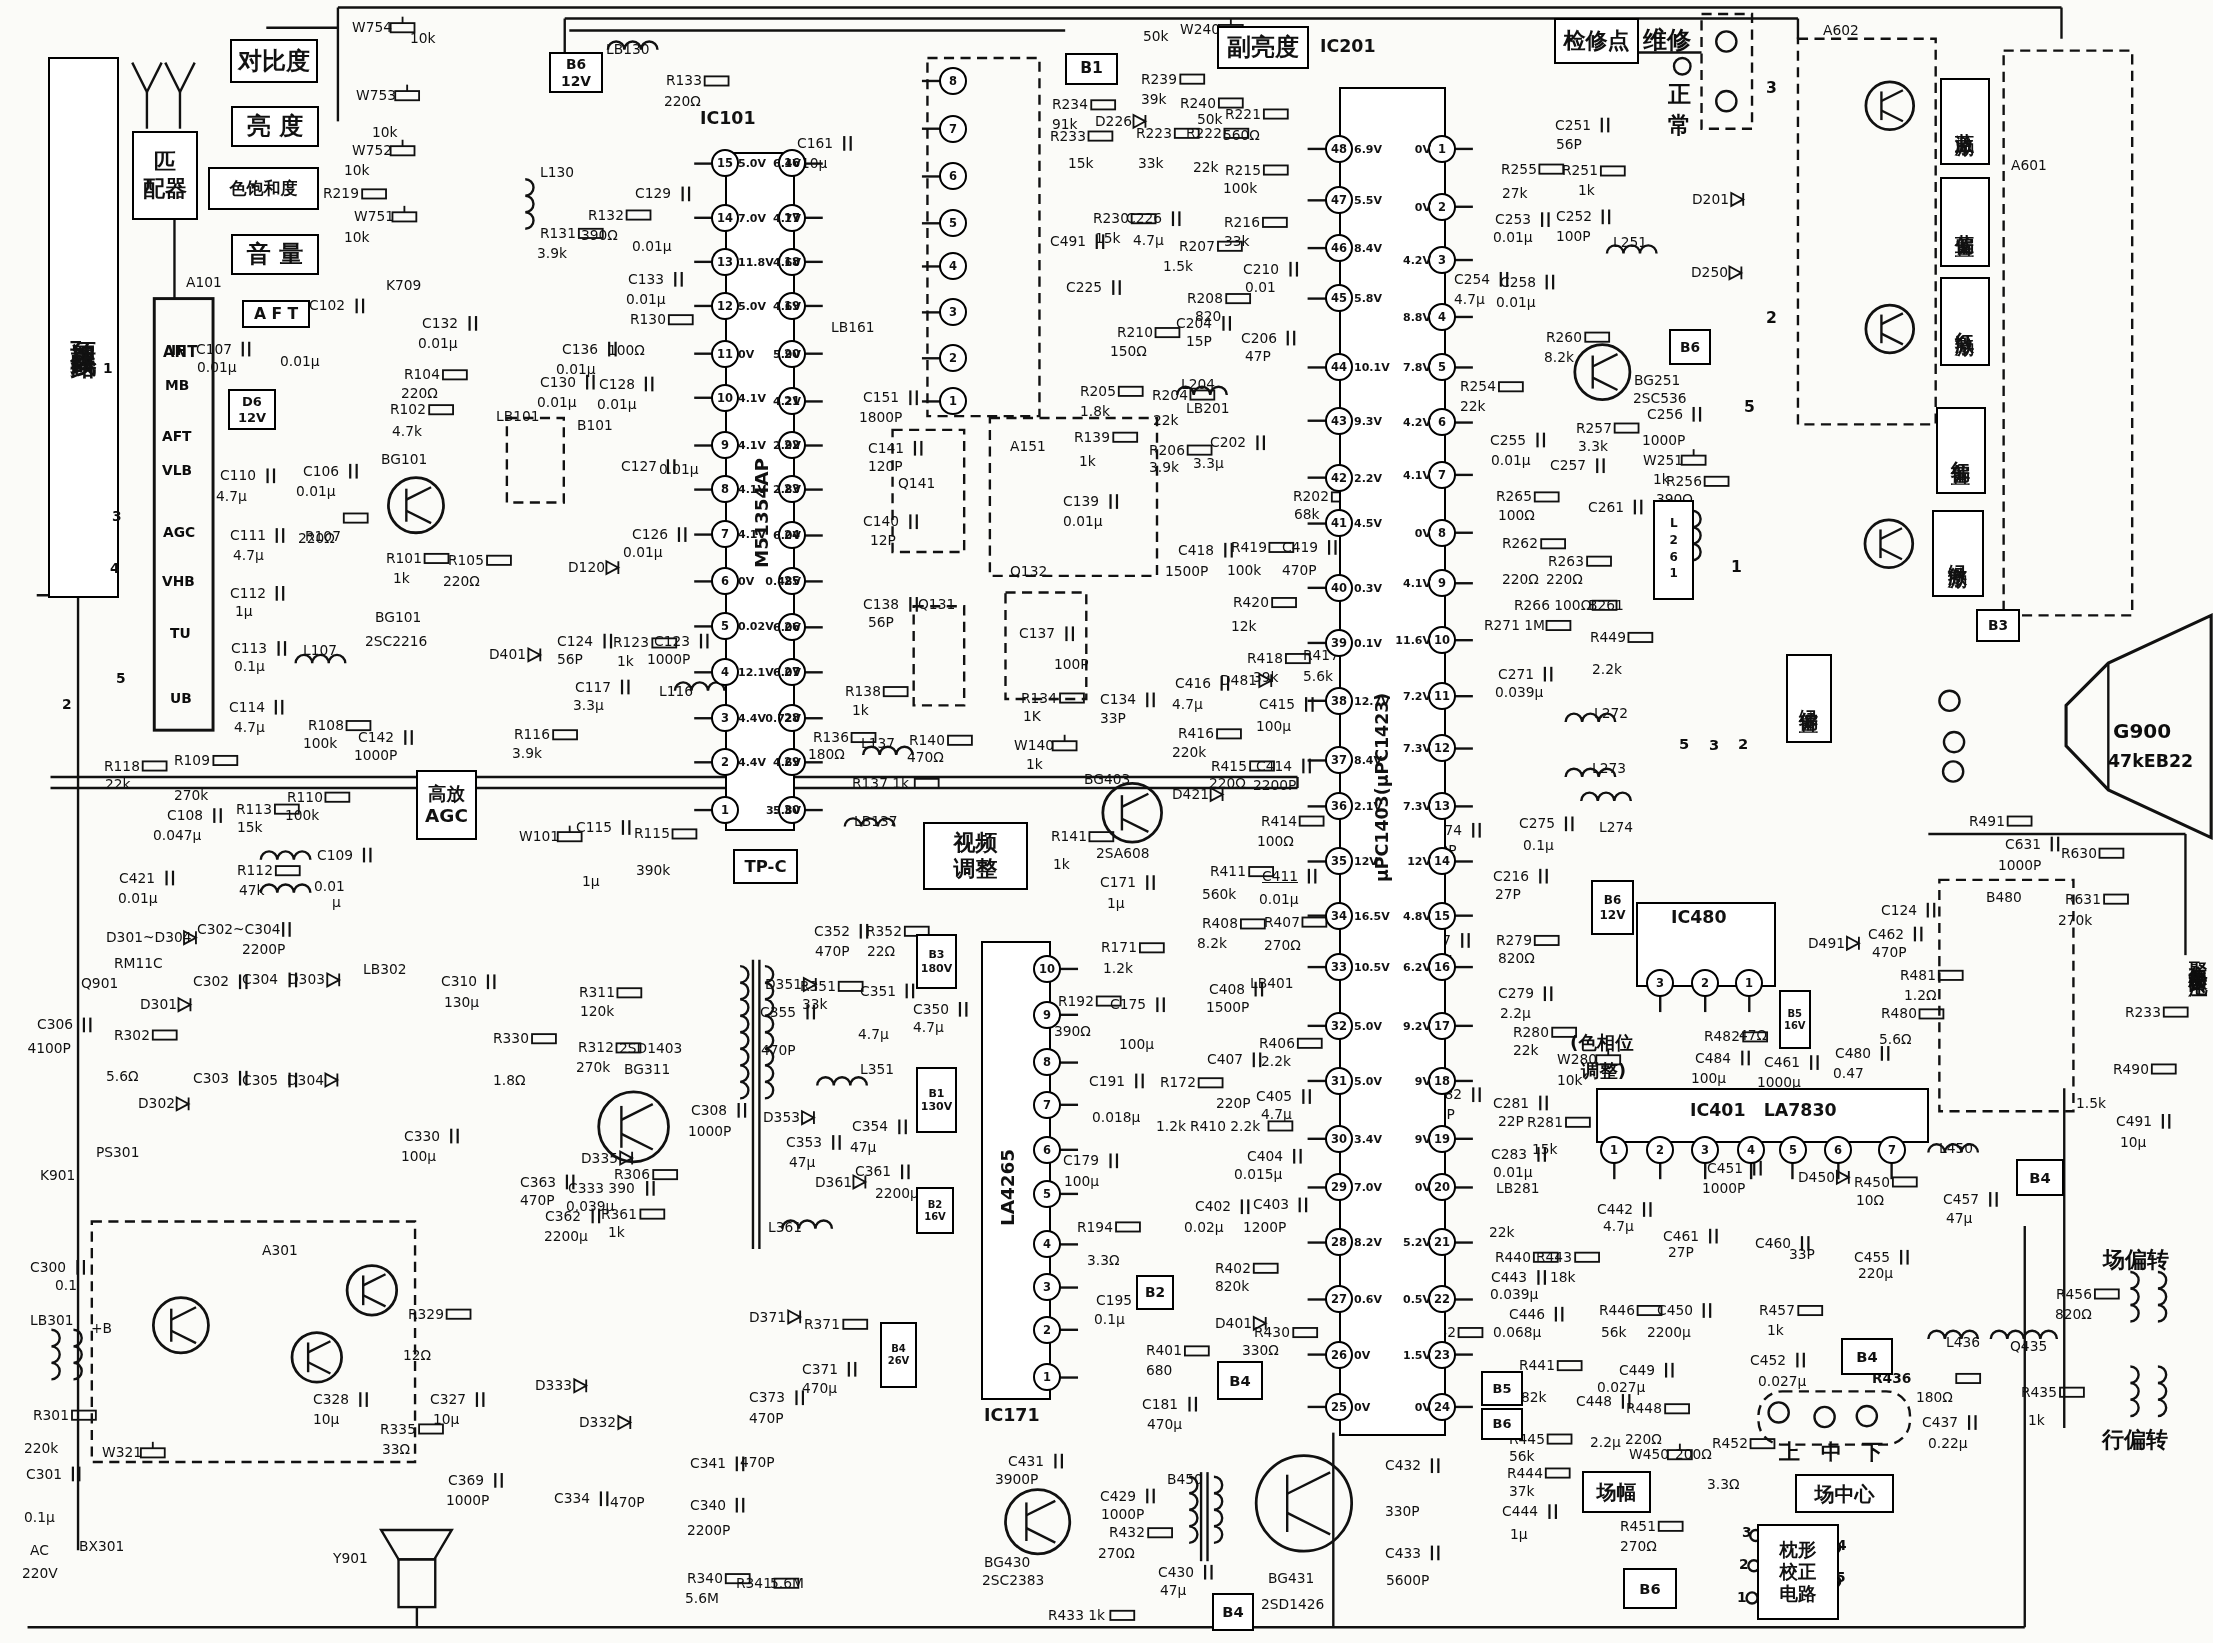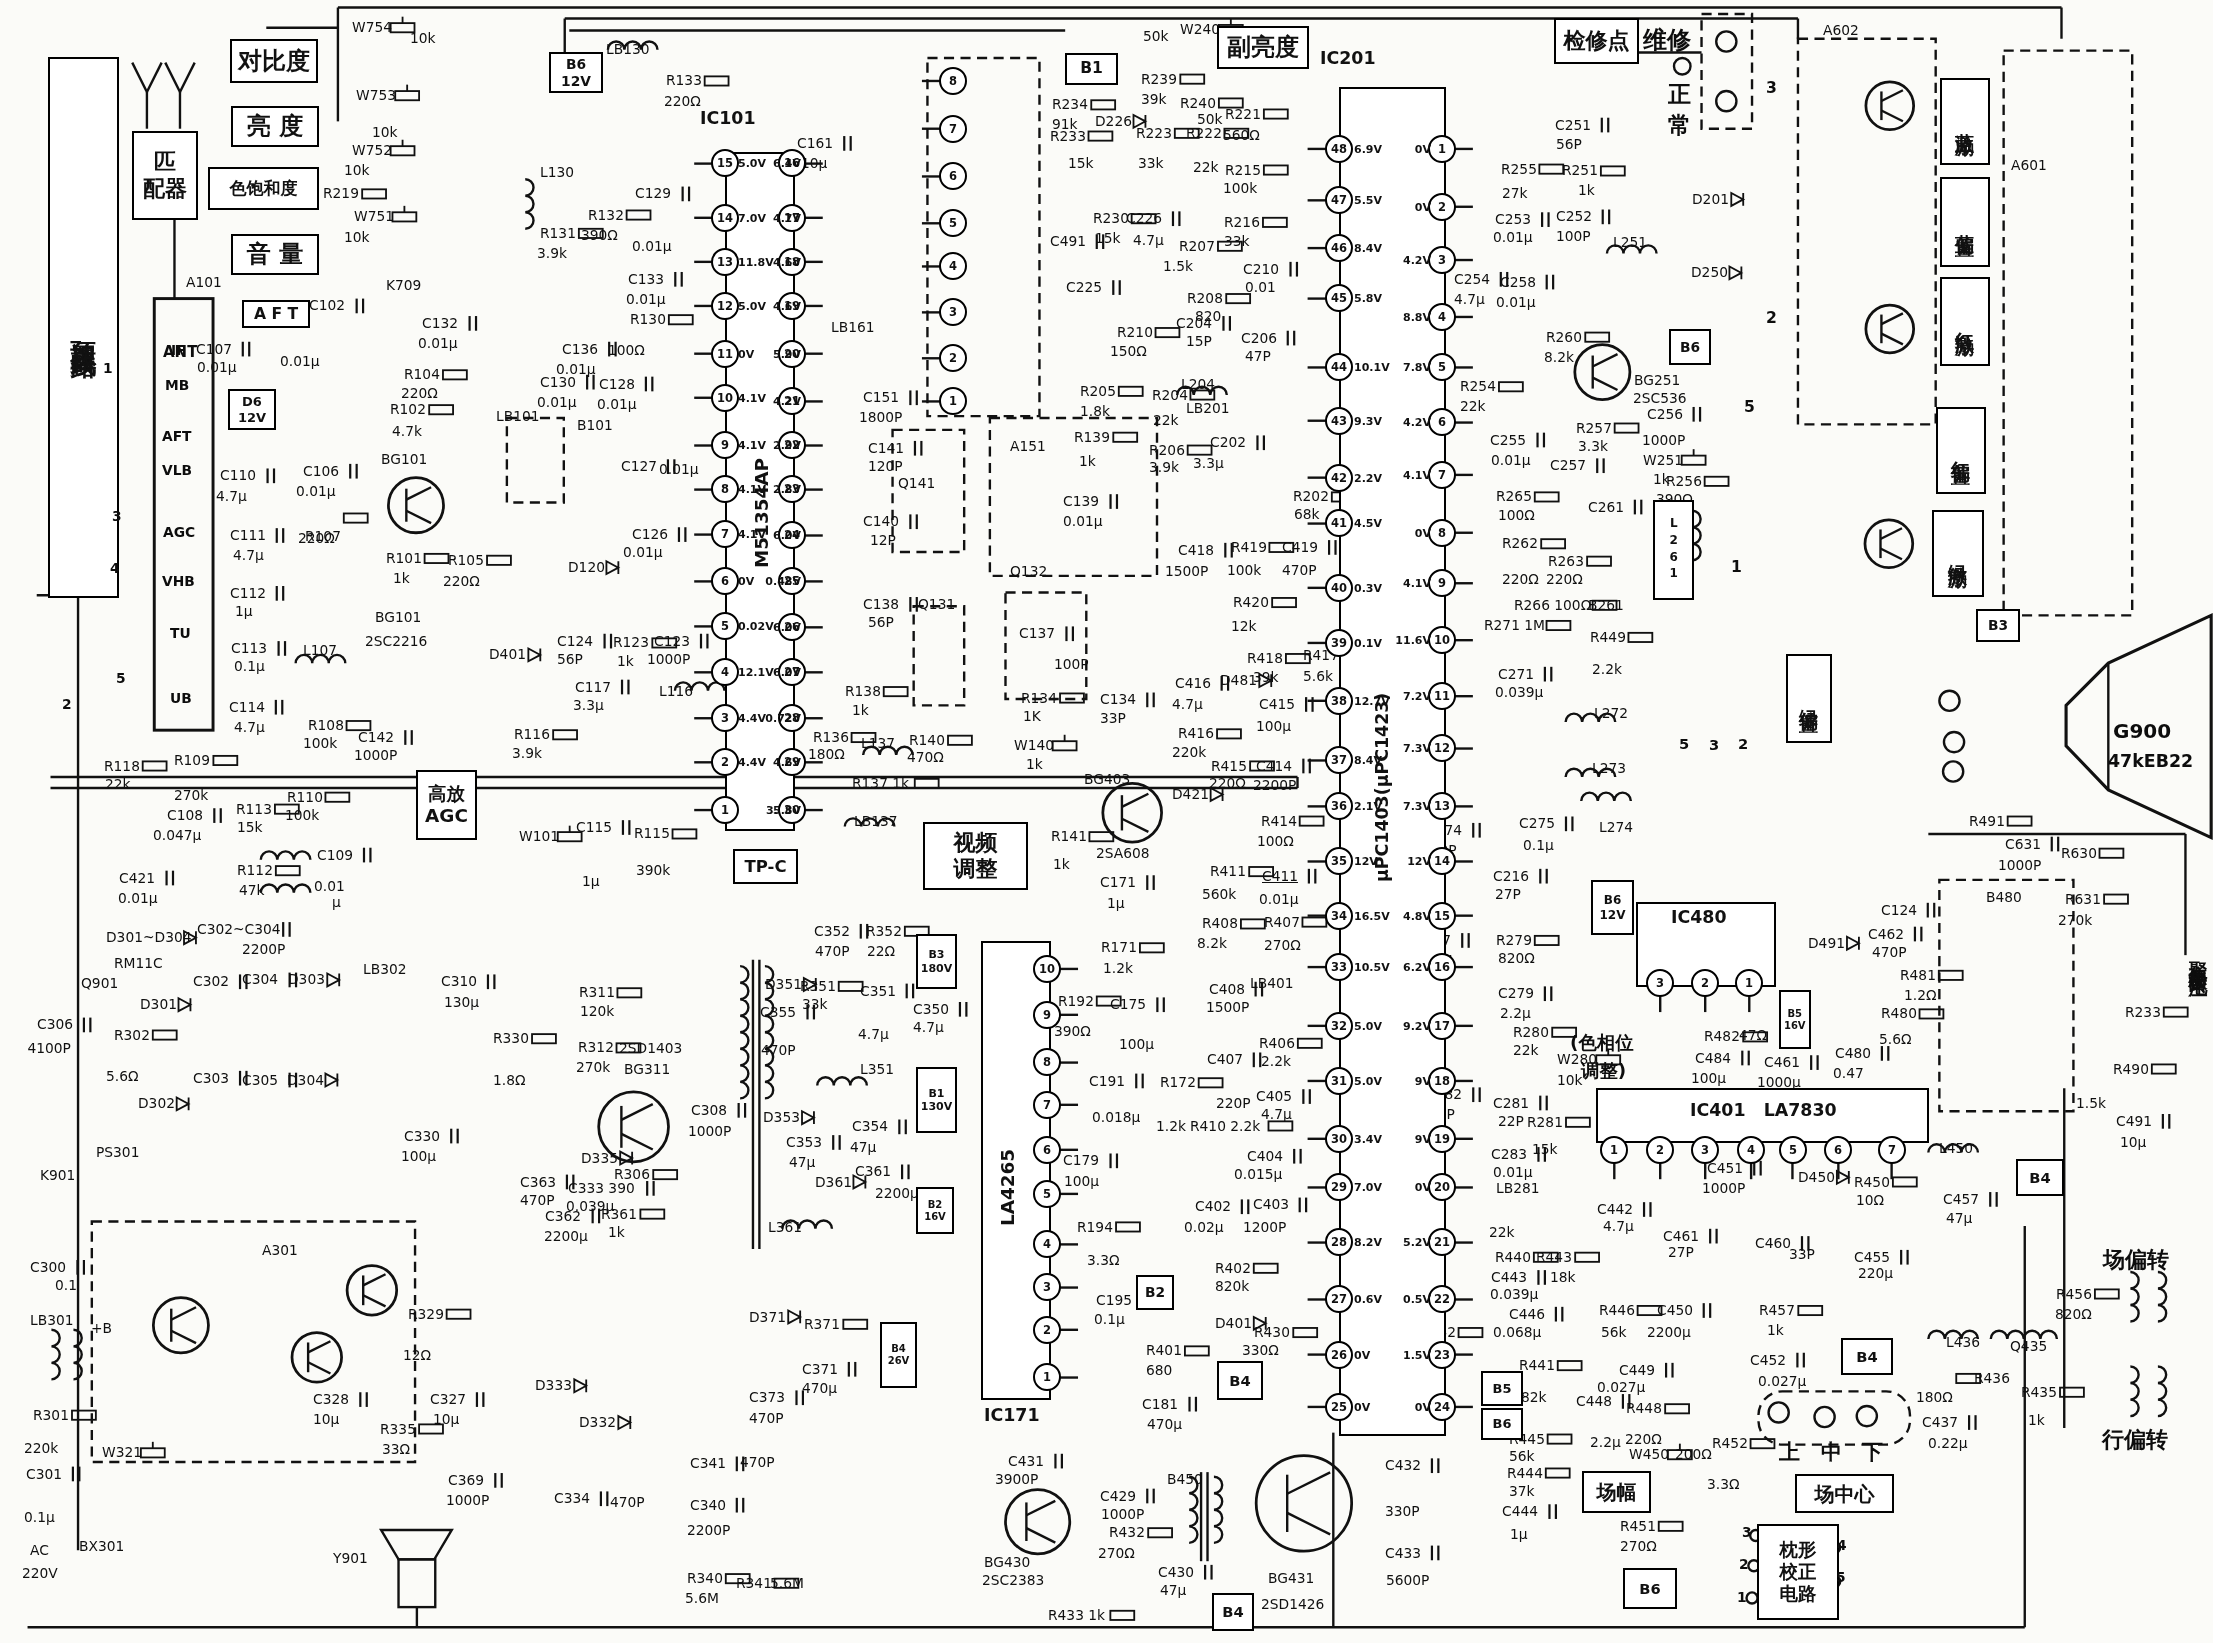--- a/index.html
+++ b/index.html
@@ -1141,21 +1141,21 @@
     <div class="lbl" style="left: 1509px; top: 1432px;">R445</div>
     <div class="lbl" style="left: 1509px; top: 1449px;">56k</div>
     <div class="lbl" style="left: 1507px; top: 1466px;">R444</div>
     <div class="lbl" style="left: 1509px; top: 1484px;">37k</div>
     <div class="lbl" style="left: 1502px; top: 1504px;">C444</div>
     <div class="lbl" style="left: 1510px; top: 1527px;">1μ</div>
     <div class="lbl" style="left: 2056px; top: 1287px;">R456</div>
     <div class="lbl" style="left: 2055px; top: 1307px;">820Ω</div>
     <div class="lbl" style="left: 1946px; top: 1335px;">L436</div>
     <div class="lbl" style="left: 2010px; top: 1339px;">Q435</div>
-    <div class="lbl" style="left: 1974px; top: 1371px;">R436</div>
+    <div class="lbl" style="left: 1872px; top: 1371px; font-weight: bold;">R436</div>
     <div class="lbl" style="left: 1916px; top: 1390px;">180Ω</div>
     <div class="lbl" style="left: 2021px; top: 1385px;">R435</div>
     <div class="lbl" style="left: 2028px; top: 1413px;">1k</div>
     <div class="lbl" style="left: 1922px; top: 1415px;">C437</div>
     <div class="lbl" style="left: 1928px; top: 1436px;">0.22μ</div>
     <div class="lbl" style="left: 30px; top: 1260px;">C300</div>
     <div class="lbl" style="left: 55px; top: 1278px;">0.1</div>
     <div class="lbl" style="left: 30px; top: 1313px;">LB301</div>
     <div class="lbl" style="left: 33px; top: 1408px;">R301</div>
     <div class="lbl" style="left: 24px; top: 1441px;">220k</div>
@@ -1417,21 +1417,21 @@
     <div class="volt" style="left: 801px; top: 627px; transform: translate(-100%, -50%);">6.0V</div>
     <div class="pin" style="left: 792px; top: 672px;">27</div>
     <div class="volt" style="left: 801px; top: 672px; transform: translate(-100%, -50%);">6.0V</div>
     <div class="pin" style="left: 792px; top: 718px;">28</div>
     <div class="volt" style="left: 801px; top: 718px; transform: translate(-100%, -50%);">0.72V</div>
     <div class="pin" style="left: 792px; top: 762px;">29</div>
     <div class="volt" style="left: 801px; top: 762px; transform: translate(-100%, -50%);">4.6V</div>
     <div class="pin" style="left: 792px; top: 810px;">30</div>
     <div class="volt" style="left: 801px; top: 810px; transform: translate(-100%, -50%);">5.8V</div>
     <div class="icbody" style="left: 1339px; top: 87px; width: 103px; height: 1345px;"></div>
-    <div class="iclabel" style="left: 1320px; top: 48px;">IC201</div>
+    <div class="iclabel" style="left: 1320px; top: 36px;">IC201</div>
     <div class="rot" style="left: 1372px; top: 882px; font-size: 17.4px;">μPC1403(μPC1423)</div>
     <div class="pin" style="left: 1339px; top: 149px;">48</div>
     <div class="volt" style="left: 1354px; top: 149px;">6.9V</div>
     <div class="pin" style="left: 1339px; top: 200px;">47</div>
     <div class="volt" style="left: 1354px; top: 200px;">5.5V</div>
     <div class="pin" style="left: 1339px; top: 248px;">46</div>
     <div class="volt" style="left: 1354px; top: 248px;">8.4V</div>
     <div class="pin" style="left: 1339px; top: 298px;">45</div>
     <div class="volt" style="left: 1354px; top: 298px;">5.8V</div>
     <div class="pin" style="left: 1339px; top: 367px;">44</div>

